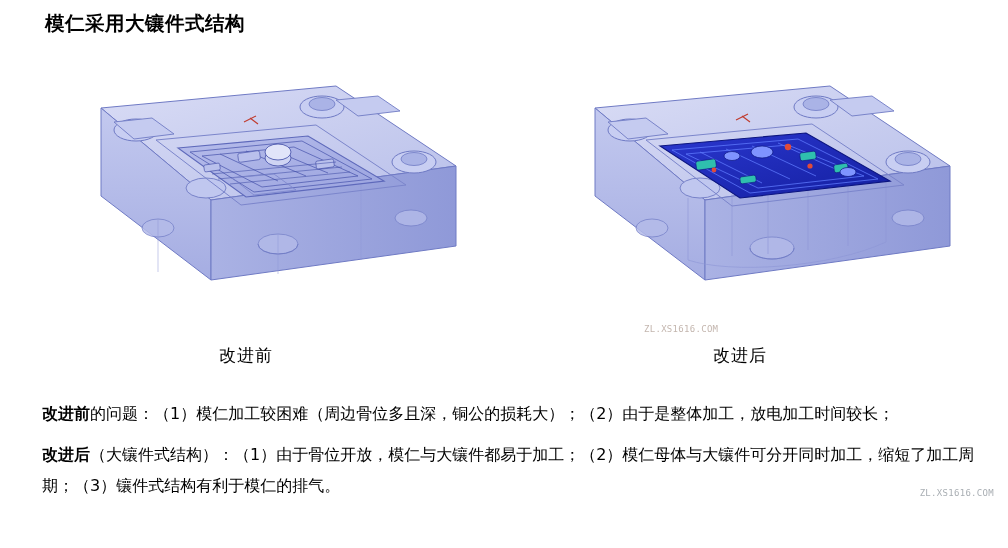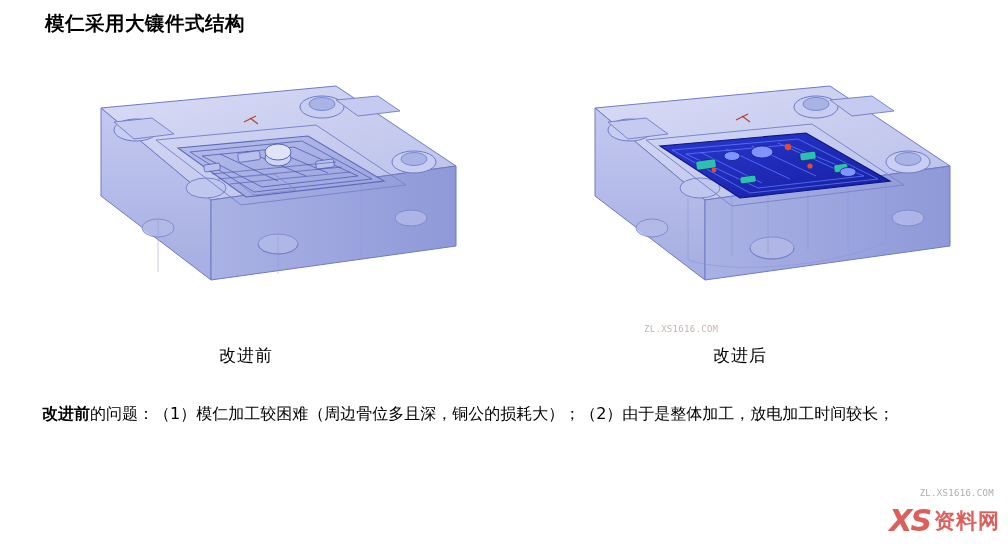--- a/index.html
+++ b/index.html
@@ -292,21 +292,20 @@
     <div class="caption cap-left">改进前</div>
     <div class="caption cap-right">改进后</div>
 
     <div class="wm-small wm-s2">ZL.XS1616.COM</div>
   </div>
 
   <div class="body-text">
     <div class="para">
       <span class="lead">改进前</span><span>的问题：（1）模仁加工较困难（周边骨位多且深，铜公的损耗大）；（2）由于是整体加工，放电加工时间较长；</span>
     </div>
+    <div class="para">
+      <span class="lead">改进后</span><span>（大镶件式结构）：（1）由于骨位开放，模仁与大镶件都易于加工；（2）模仁母体与大镶件可分开同时加工，缩短了加工周期；（3）镶件式结构有利于模仁的排气。</span>
+    </div>
   </div>
 
-  <div class="wm-main">
-    <span class="wm-logo">XS</span>
-    <span class="wm-text">资料网</span>
-  </div>
   <div class="wm-small wm-s1">ZL.XS1616.COM</div>
 
 </div>
 
 </body></html>

